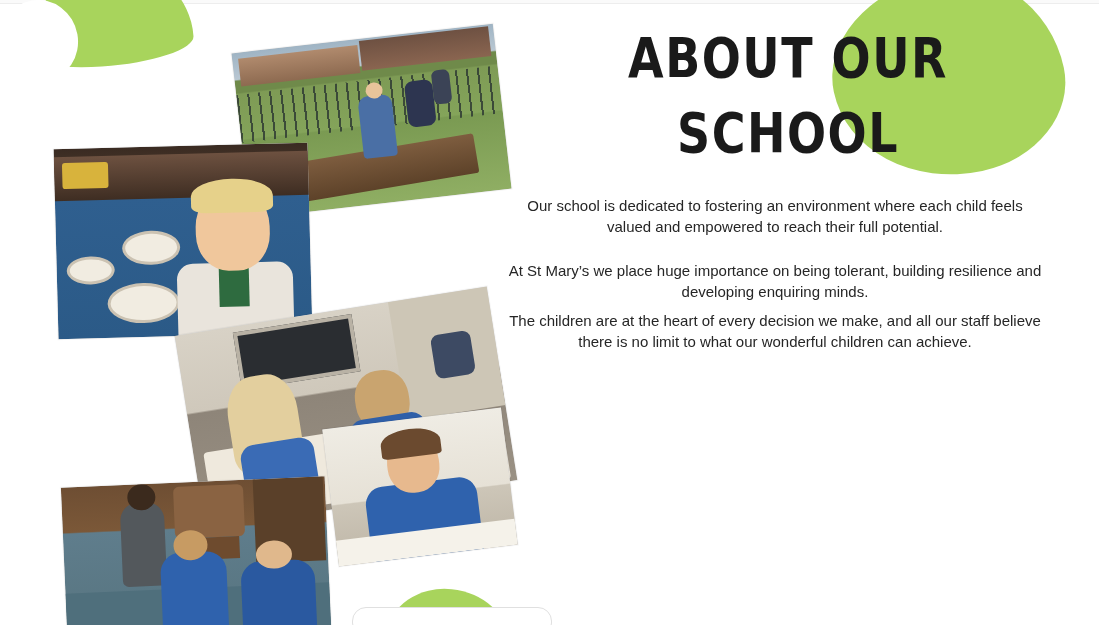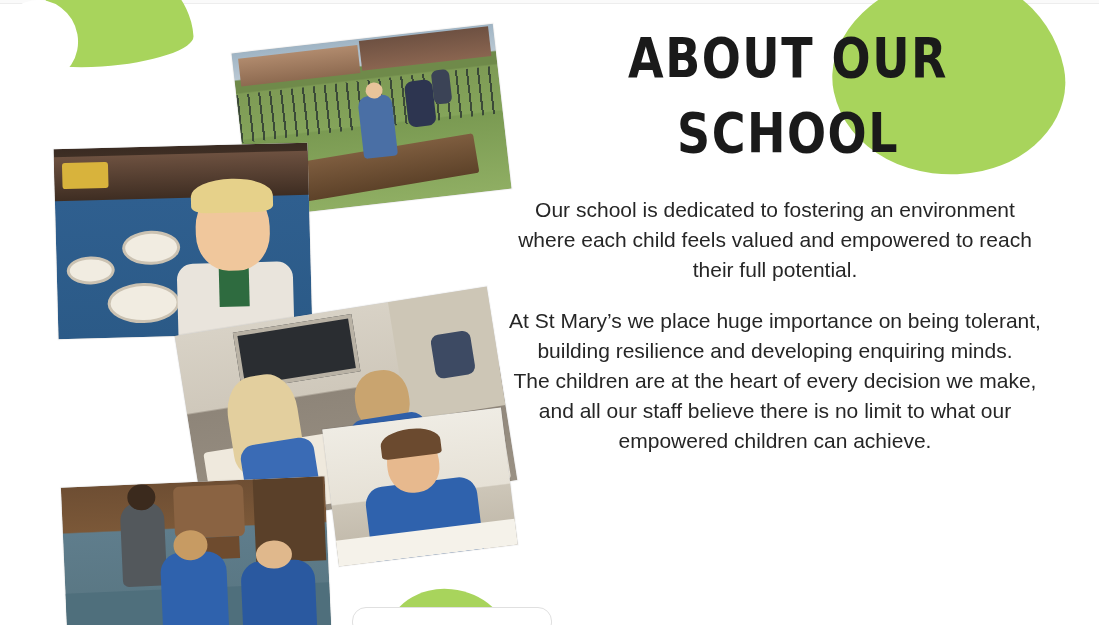--- a/index.html
+++ b/index.html
@@ -286,26 +286,26 @@
     letter-spacing: 1.5px;
     text-transform: uppercase;
     transform: scaleY(1.18);
     transform-origin: top center;
     margin: 0 0 46px 0;
     padding-left: 26px;
   }
   .body-copy {
     text-align: center;
     color: #262626;
-    font-size: 21px;
+    font-size: 15px;
     line-height: 1.42;
     margin: 0;
   }
   .body-copy p { margin: 0 0 22px 0; }
-  .body-copy p.tight { margin-bottom: 0; }
+  .body-copy p.tight { margin-bottom: 8px; }
 
   
   .bottom-card {
     position: absolute;
     left: 352px;
     bottom: -12px;
     width: 200px;
     height: 30px;
     border: 1px solid #e0e0e0;
     border-radius: 14px;
@@ -390,19 +390,19 @@
   </div>
 
   <div class="content">
     <h1 class="heading">
       <span>About Our</span><br>
       <span>School</span>
     </h1>
     <div class="body-copy">
       <p>Our school is dedicated to fostering an environment where each child feels valued and empowered to reach their full potential.</p>
       <p class="tight">At St Mary’s we place huge importance on being tolerant, building resilience and developing enquiring minds.</p>
-      <p>The children are at the heart of every decision we make, and all our staff believe there is no limit to what our empowered children can achieve.</p>
+      <p>The children are at the heart of every decision we make, and all our staff believe there is no limit to what our wonderful children can achieve.</p>
     </div>
   </div>
 
   <div class="bottom-card"></div>
 
 </div>
 
 </body></html>

